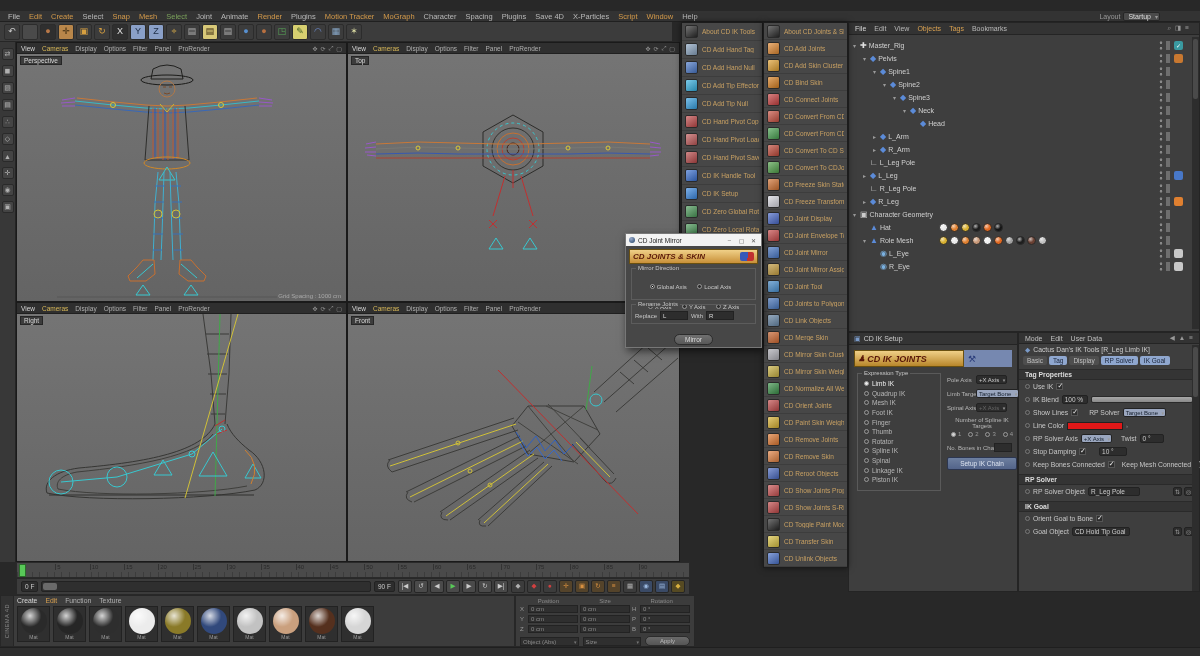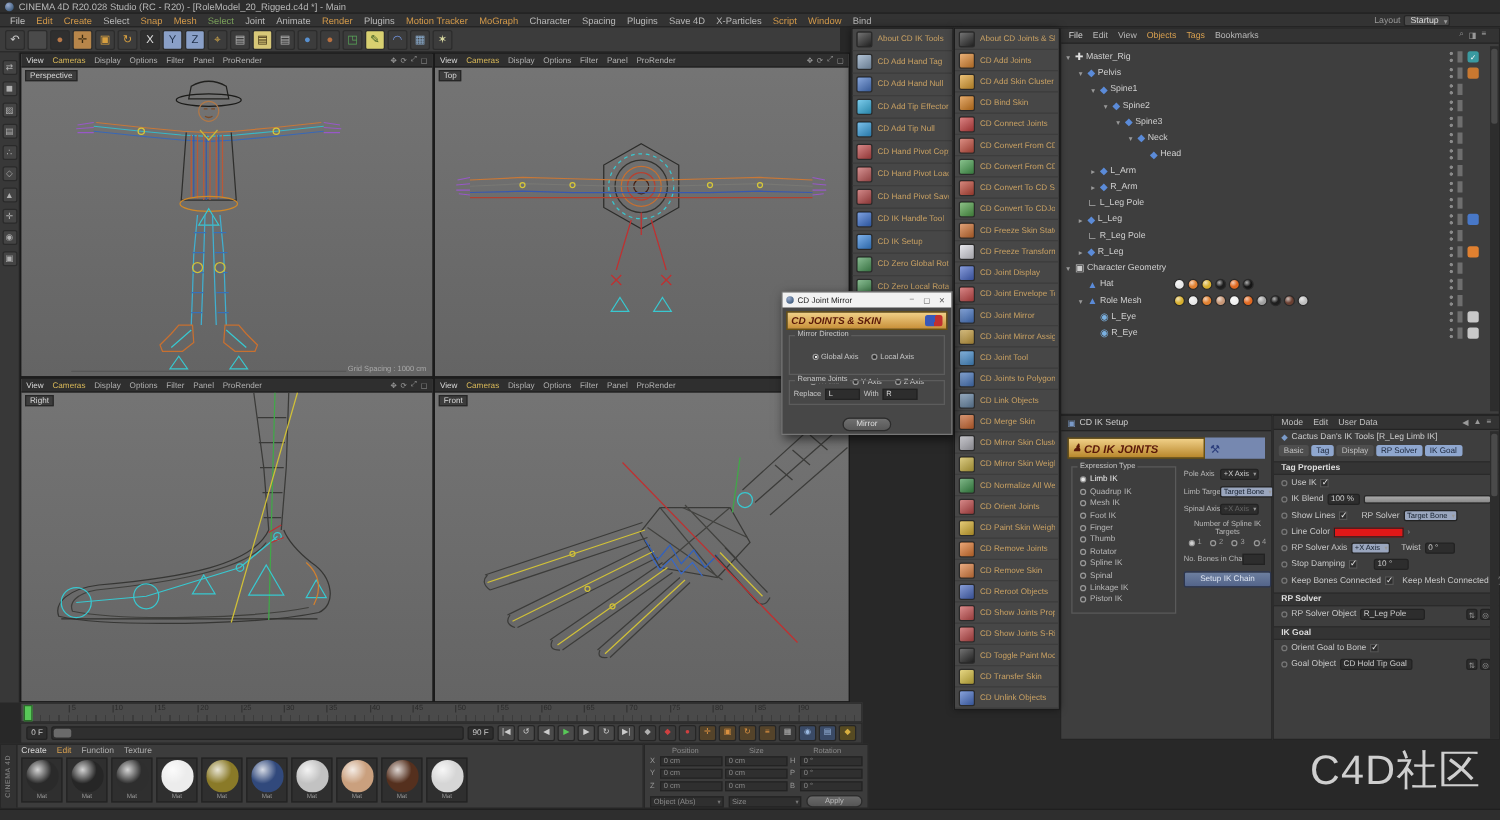--- a/index.html
+++ b/index.html
@@ -152,24 +152,20 @@
   .cdrop:after{content:"▾";position:absolute;right:1px;top:0;font-size:5px;color:#777;}
   .applybtn{background:linear-gradient(#6a6a6a,#555);border:1px solid #2c2c2c;border-radius:6px;color:#bbb;font-size:6px;padding:0 14px;height:10px;line-height:9px;}
   .watermark{left:1048px;top:594px;font-size:33px;color:#cfcfcf;letter-spacing:1px;z-index:9;}
   .statusbar{left:0;top:647px;width:1200px;height:9px;background:#2e2e2e;border-top:1px solid #1f1f1f;}
 </style>
 </head>
 <body>
 
 <div id="app">
 
-  <div class="abs titlebar">
-    <span class="appdot"></span>
-    <span class="titletext">CINEMA 4D R20.028 Studio (RC - R20) - [RoleModel_20_Rigged.c4d *] - Main</span>
-  </div>
 
   <div class="abs menubar">
     <ul style="display:flex;gap:9px;">
 
     <li style="color: rgb(192, 192, 192);">File</li>
         <li style="color: rgb(212, 154, 74);">Edit</li>
         <li style="color: rgb(212, 154, 74);">Create</li>
         <li style="color: rgb(184, 184, 184);">Select</li>
         <li style="color: rgb(212, 154, 74);">Snap</li>
         <li style="color: rgb(212, 154, 74);">Mesh</li>
@@ -180,21 +176,21 @@
         <li style="color: rgb(184, 184, 184);">Plugins</li>
         <li style="color: rgb(212, 154, 74);">Motion Tracker</li>
         <li style="color: rgb(212, 154, 74);">MoGraph</li>
         <li style="color: rgb(184, 184, 184);">Character</li>
         <li style="color: rgb(184, 184, 184);">Spacing</li>
         <li style="color: rgb(184, 184, 184);">Plugins</li>
         <li style="color: rgb(184, 184, 184);">Save 4D</li>
         <li style="color: rgb(184, 184, 184);">X-Particles</li>
         <li style="color: rgb(212, 154, 74);">Script</li>
         <li style="color: rgb(212, 154, 74);">Window</li>
-        <li style="color: rgb(184, 184, 184);">Bind</li>
+        <li style="color: rgb(184, 184, 184);">Help</li>
       </ul>
     <span class="layoutbox">
       <span class="layoutlabel">Layout</span>
       <span class="layoutchip">Startup</span>
     </span>
   </div>
 
   <ul class="abs toolbar">
 
       <li class="tbtn" style="background: rgb(60, 60, 60);">
@@ -1413,16 +1409,15 @@
       <span class="linkbtns">
           <span>⇅</span>
           <span>◎</span>
         </span>
     </div>
     <div class="attrscroll">
         <i></i>
       </div>
   </div>
 
-  <div class="abs watermark">C4D社区</div>
   <div class="abs statusbar"></div>
 
 </div>
 
 </body></html>

